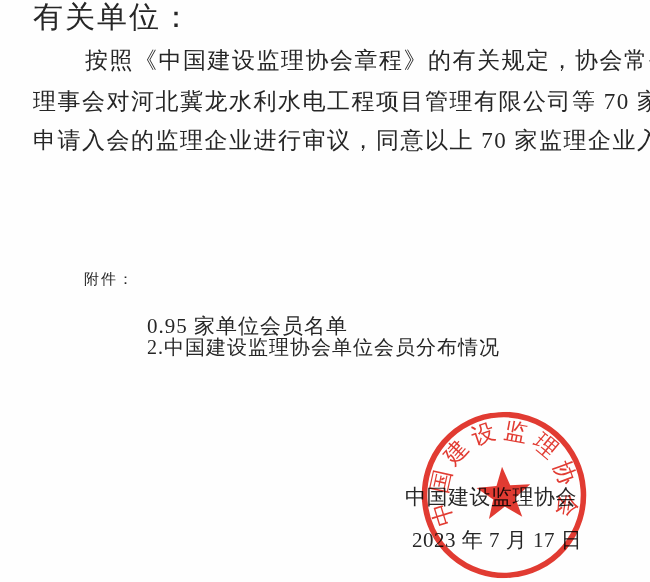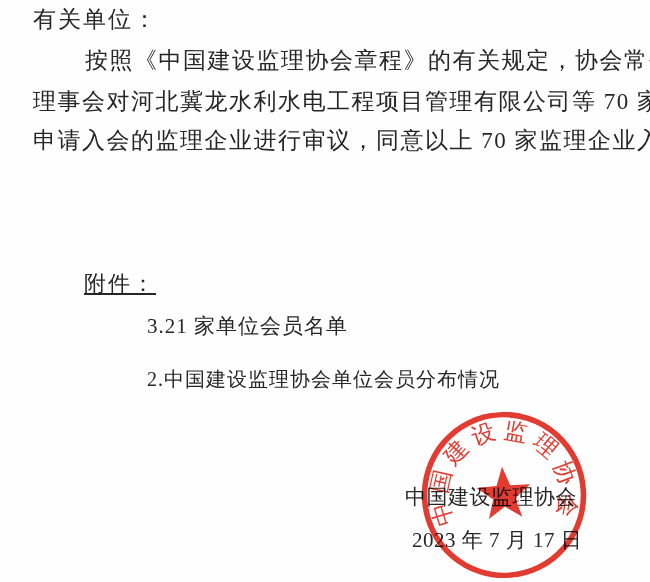--- a/index.html
+++ b/index.html
@@ -14,29 +14,29 @@
     background: #fefefe;
     overflow: hidden;
     font-family: "Liberation Serif", "DejaVu Serif", serif;
     color: #262626;
   }
   .txt {
     position: absolute;
     white-space: nowrap;
     line-height: 1.15;
   }
-  .salutation { left: 33px;  top: 7px;   font-size: 23px; letter-spacing: 2px; }
+  .salutation { left: 33px;  top: 0;   font-size: 30px; letter-spacing: 2px; }
   .bl0        { left: 85px;  top: 48px;  }
   .bl1        { left: 33px;  top: 89px;  }
   .bl2        { left: 33px;  top: 128px; }
   .bl3        { left: 33px;  top: 170px; }
   .body-line  { font-size: 23px; letter-spacing: 1.5px; }
-  .attach-label { left: 84px;  top: 271px; font-size: 22px; letter-spacing: 2px; text-decoration: underline; }
+  .attach-label { left: 84px;  top: 271px; font-size: 15px; letter-spacing: 2px; }
   .attach-1     { left: 147px; top: 314px; font-size: 21px; letter-spacing: 1px; }
-  .attach-2     { left: 147px; top: 368px; font-size: 20px; letter-spacing: 1px; }
+  .attach-2     { left: 147px; top: 336px; font-size: 20px; letter-spacing: 1px; }
   .org  { left: 405px; top: 485px; font-size: 21px; letter-spacing: 0.5px; }
   .date { left: 412px; top: 528px; font-size: 21px; letter-spacing: 0.5px; }
   .seal {
     position: absolute;
     left: 421px;
     top: 412px;
     width: 166px;
     height: 166px;
     mix-blend-mode: multiply;
     opacity: 0.92;
@@ -48,21 +48,21 @@
 
 <div class="page">
 
   <div class="txt salutation">有关单位：</div>
 
   <div class="txt body-line bl0">按照《中国建设监理协会章程》的有关规定，协会常务</div>
   <div class="txt body-line bl1">理事会对河北冀龙水利水电工程项目管理有限公司等 70 家</div>
   <div class="txt body-line bl2">申请入会的监理企业进行审议，同意以上 70 家监理企业入</div>
 
   <div class="txt attach-label">附件：</div>
-  <div class="txt attach-1">3.21 家单位会员名单</div>
+  <div class="txt attach-1">0.95 家单位会员名单</div>
   <div class="txt attach-2">2.中国建设监理协会单位会员分布情况</div>
 
   <div class="txt org">中国建设监理协会</div>
   <div class="txt date">2023 年 7 月 17 日</div>
 
   <svg class="seal" viewBox="0 0 164 164" xmlns="http://www.w3.org/2000/svg">
     <defs>
       <path id="seal-arc" d="M 31.2 105.7 A 56 56 0 1 1 132.8 105.7" fill="none"></path>
     </defs>
     <ellipse cx="82" cy="82" rx="78.5" ry="79.5" fill="none" stroke-width="5.5" stroke="#e02a20"></ellipse>

